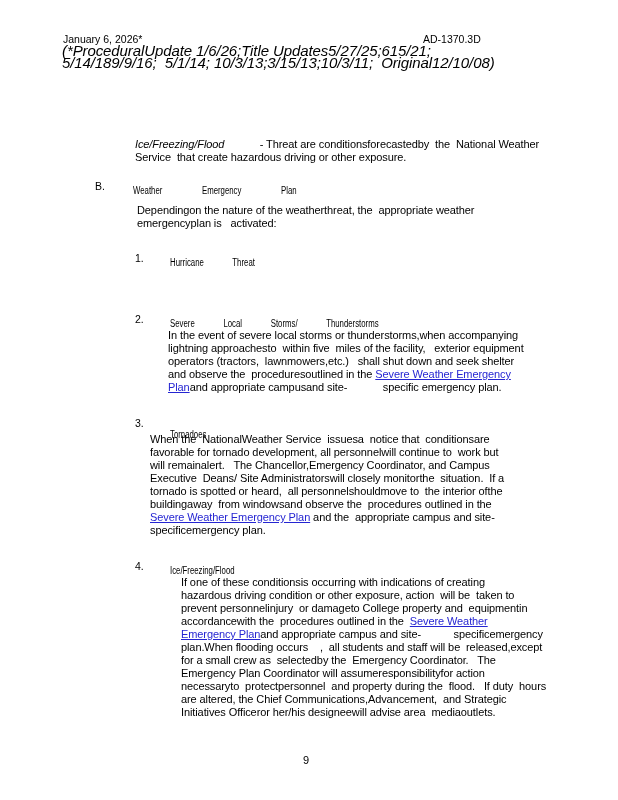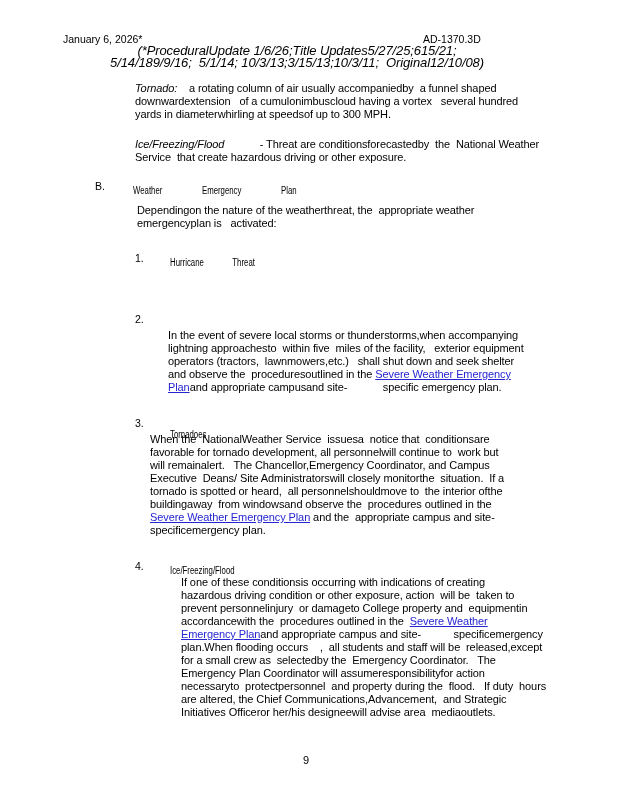--- a/index.html
+++ b/index.html
@@ -7,21 +7,21 @@
     position:relative;
     width:618px;height:800px;
     background:#ffffff;
     color:#000;
     font-family:"Liberation Sans", sans-serif;
     overflow:hidden;
     padding-left:44px;
   }
   .abs{position:absolute;}
   .hdr{font-size:10.5px;line-height:12px;white-space:pre;}
-  .rev{font-size:13px;font-style:italic;line-height:12px;white-space:pre-wrap;letter-spacing:-0.1px;text-align:center;}
+  .rev{font-size:15px;font-style:italic;line-height:12px;white-space:pre-wrap;letter-spacing:-0.1px;}
   .body-text{font-size:11px;line-height:13px;white-space:pre-wrap;letter-spacing:-0.1px;}
   .num{font-size:10.5px;line-height:12px;}
   .cond{
     display:inline-block;
     font-size:10px;line-height:12px;white-space:pre;
     word-spacing:34px;
     transform:scaleX(0.78);transform-origin:0 50%;
   }
   .cond-wide{word-spacing:48px;}
   .doc-link{color:#2525d2;text-decoration:underline;cursor:pointer;}
@@ -31,39 +31,39 @@
 </head>
 <body>
 
 <div class="page">
 
   <div class="abs hdr" style="left:63px;top:33px;">January 6, 2026*</div>
   <div class="abs hdr" style="left:423px;top:33px;">AD-1370.3D</div>
   <div class="abs rev" style="left:62px;top:45px;width:470px;">(*ProceduralUpdate 1/6/26;Title Updates5/27/25;615/21;
 5/14/189/9/16;  5/1/14; 10/3/13;3/15/13;10/3/11;  Original12/10/08)</div>
 
-  <div class="abs body-text" style="left:135px;top:82px;width:458px;"><span class="seg-italic">Tornado:</span><span class="seg-plain">    a rotating column of air usually accompaniedby  a funnel shaped
-downwardextension   of a cumulonimbuscloud having a vortex   several hundred
-yards in diameterwhirling at speedsof up to 300 MPH.</span></div>
   <div class="abs body-text" style="left:135px;top:138px;width:458px;"><span class="seg-italic">Ice/Freezing/Flood</span><span class="seg-plain">            - Threat are conditionsforecastedby  the  National Weather
 Service  that create hazardous driving or other exposure.</span></div>
 
   <div class="abs num" style="left:95px;top:180px;">B.</div>
   <div class="abs" style="left:133px;top:180px;">
     <span class="cond cond-wide">Weather Emergency Plan</span>
   </div>
   <div class="abs body-text" style="left:137px;top:204px;width:452px;">Dependingon the nature of the weatherthreat, the  appropriate weather
 emergencyplan is   activated:</div>
 
   <div class="abs num" style="left:135px;top:252px;">1.</div>
   <div class="abs" style="left:170px;top:252px;">
     <span class="cond">Hurricane Threat</span>
   </div>
 
   <div class="abs num" style="left:135px;top:313px;">2.</div>
+  <div class="abs" style="left:170px;top:313px;">
+    <span class="cond">Severe Local Storms/ Thunderstorms</span>
+  </div>
   <div class="abs body-text" style="left:168px;top:329px;width:442px;"><span class="seg-plain">In the event of severe local storms or thunderstorms,when accompanying
 lightning approachesto  within five  miles of the facility,   exterior equipment
 operators (tractors,  lawnmowers,etc.)   shall shut down and seek shelter
 and observe the  proceduresoutlined in the </span><a class="doc-link" href="#">Severe Weather Emergency
 Plan</a><span class="seg-plain">and appropriate campusand site-            specific emergency plan.</span></div>
 
   <div class="abs num" style="left:135px;top:417px;">3.</div>
   <div class="abs" style="left:170px;top:424px;">
     <span class="cond">Tornadoes</span>
   </div>

